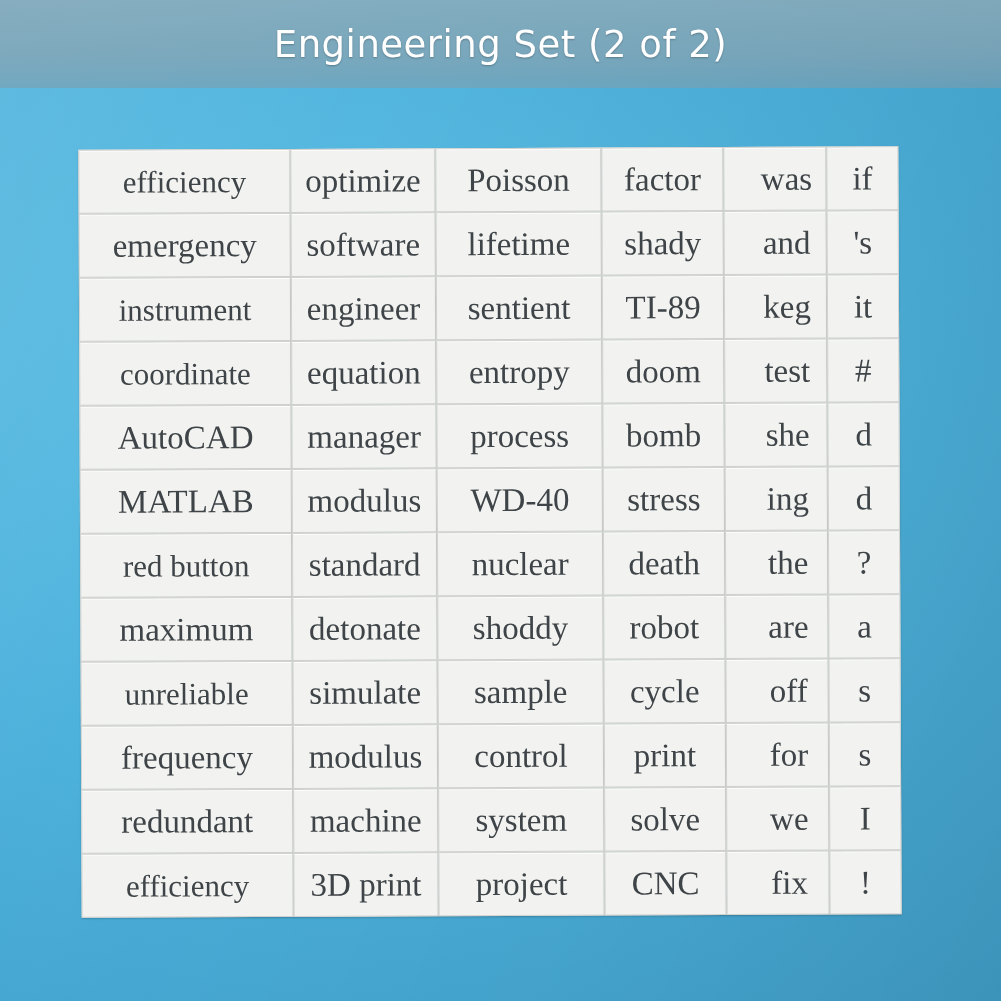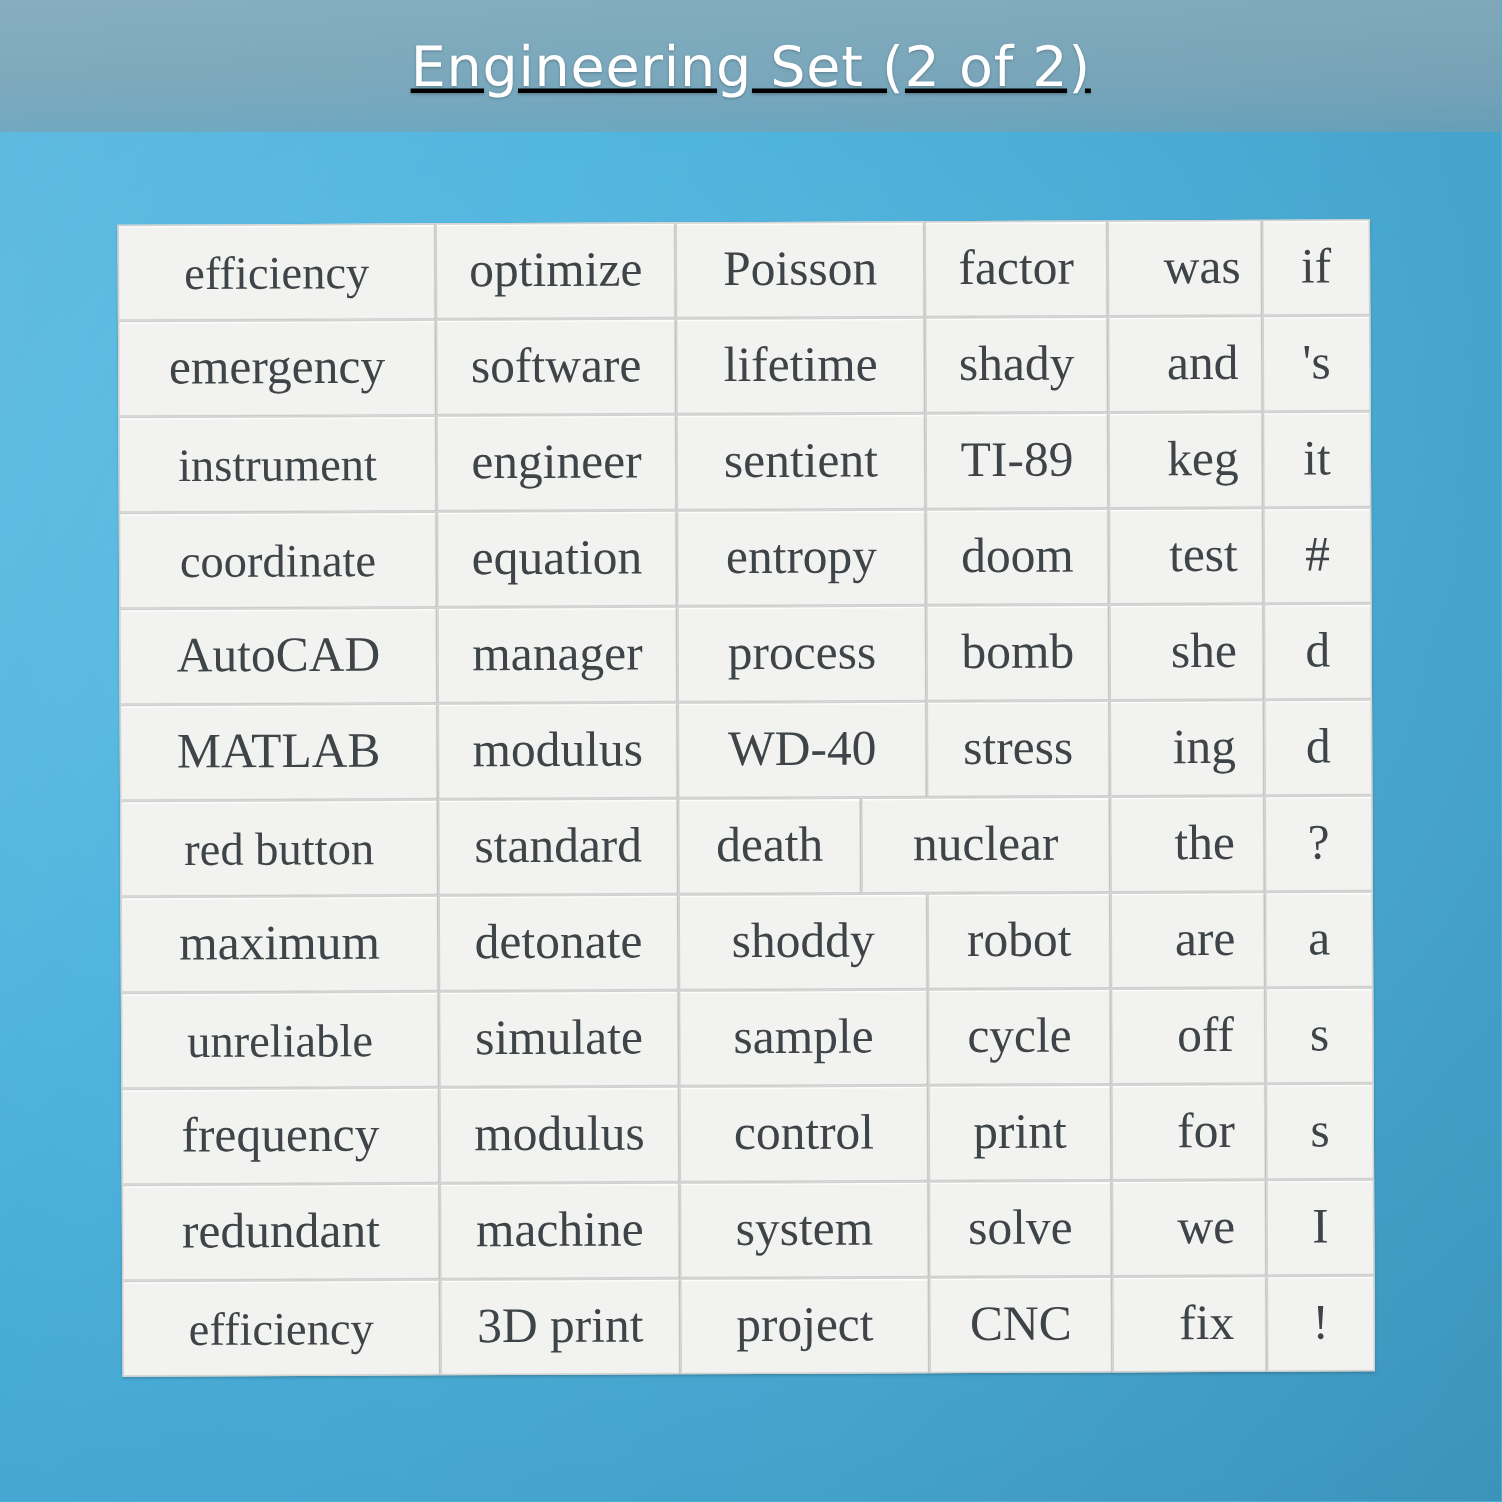--- a/index.html
+++ b/index.html
@@ -35,21 +35,20 @@
     position: absolute;
     top: 0;
     left: 0;
     width: 1001px;
     height: 88px;
     background: linear-gradient(180deg, rgba(150,170,180,0.72) 0%, rgba(140,162,174,0.70) 60%, rgba(130,155,168,0.55) 100%);
     display: flex;
     align-items: center;
     justify-content: center;
     z-index: 5;
-    text-decoration: underline;
   }
   .title-text {
     color: #ffffff;
     font-family: "DejaVu Sans", sans-serif;
     font-size: 37px;
     letter-spacing: 0.5px;
     text-shadow: 0 1px 2px rgba(0,0,0,0.25);
     font-weight: 400;
   }
 
@@ -77,21 +76,21 @@
     color: #3e4447;
     font-family: "Liberation Serif", serif;
     font-size: 33px;
     line-height: 1;
     box-sizing: border-box;
     overflow: hidden;
     white-space: nowrap;
   }
   
   .c0 { width: 212px; }
-  .c1 { width: 160px; }
+  .c1 { width: 145px; }
   .c2 { width: 166px; }
   .c3 { width: 122px; }
   .c4 { width: 103px; padding-left: 23px; }
   .c5 { width: 72px; }
 
   .tile.small { font-size: 31px; }
 </style>
 </head>
 <body>
 
@@ -146,22 +145,22 @@
       <div class="tile c0">MATLAB</div>
       <div class="tile c1">modulus</div>
       <div class="tile c2">WD-40</div>
       <div class="tile c3">stress</div>
       <div class="tile c4">ing</div>
       <div class="tile c5">d</div>
     </div>
     <div class="row">
       <div class="tile c0 small">red button</div>
       <div class="tile c1">standard</div>
+      <div class="tile c2">nuclear</div>
       <div class="tile c3">death</div>
-      <div class="tile c2">nuclear</div>
       <div class="tile c4">the</div>
       <div class="tile c5">?</div>
     </div>
     <div class="row">
       <div class="tile c0">maximum</div>
       <div class="tile c1">detonate</div>
       <div class="tile c2">shoddy</div>
       <div class="tile c3">robot</div>
       <div class="tile c4">are</div>
       <div class="tile c5">a</div>

